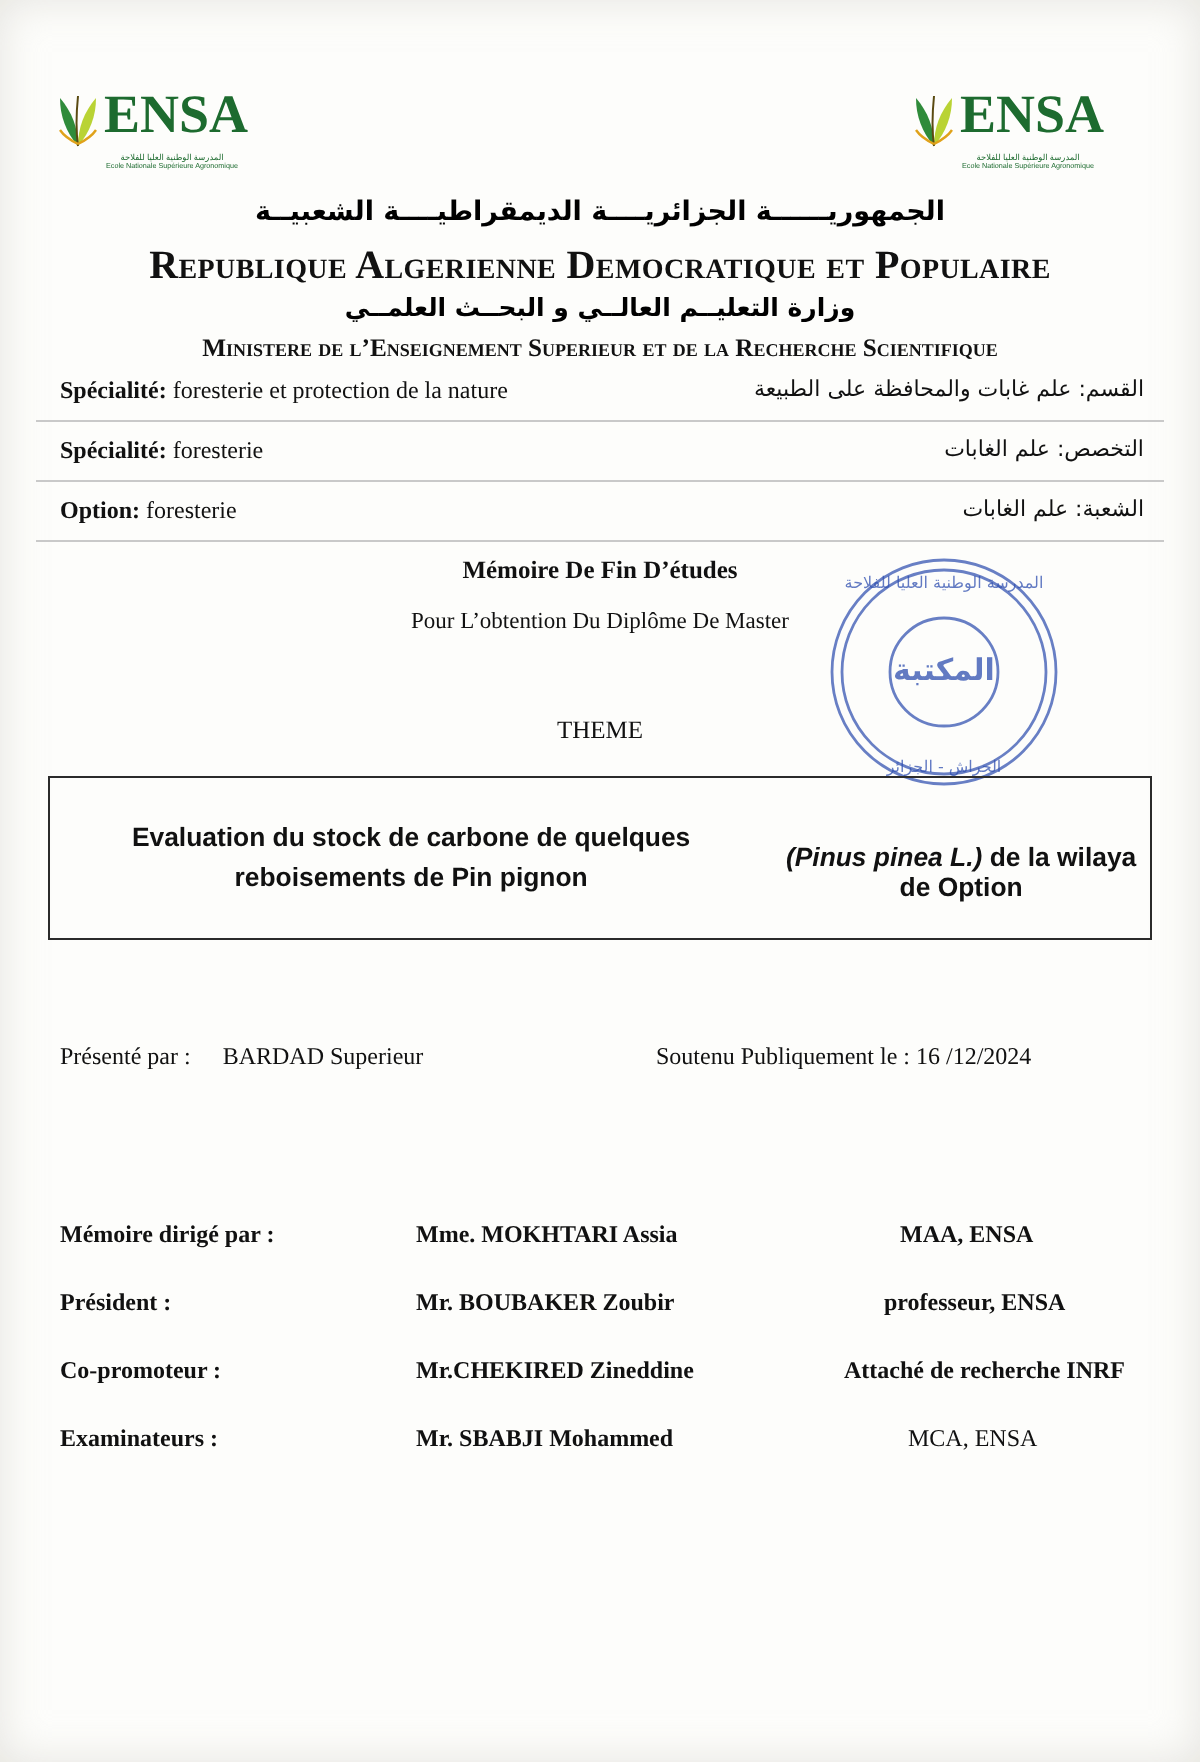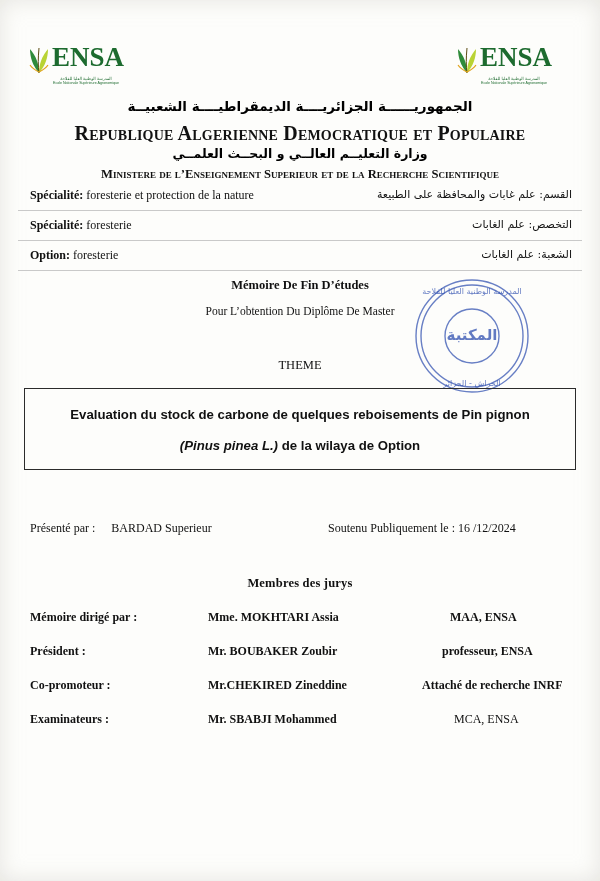--- a/index.html
+++ b/index.html
@@ -164,21 +164,20 @@
   
   .titlebox {
     position: absolute;
     left: 6px;
     top: 352px;
     width: 552px;
     height: 82px;
     border: 1px solid #2b2b2b;
     box-sizing: border-box;
     display: flex;
-    flex-direction: column;
     align-items: center;
     justify-content: center;
   }
   .titlebox .t1 {
     font-family: "Liberation Sans", sans-serif;
     font-size: 13.2px;
     font-weight: bold;
     text-align: center;
     line-height: 20px;
   }
@@ -357,21 +356,20 @@
     </div>
 
     <div class="presente">
       <span>Présenté par :</span><span class="nm">BARDAD Superieur</span>
     </div>
     <div class="soutenu">
       <span>Soutenu Publiquement le :</span>
       <span>16 /12/2024</span>
     </div>
 
-    <div class="jurys-title">Membres des jurys</div>
 
     <div class="jury">
       <div class="jrow">
         <span class="c1">Mémoire dirigé par :</span>
         <span class="c2">Mme. MOKHTARI Assia</span>
         <span class="c3" style="left:420px">MAA, ENSA</span>
       </div>
       <div class="jrow">
         <span class="c1">Président :</span>
         <span class="c2">Mr. BOUBAKER Zoubir</span>

